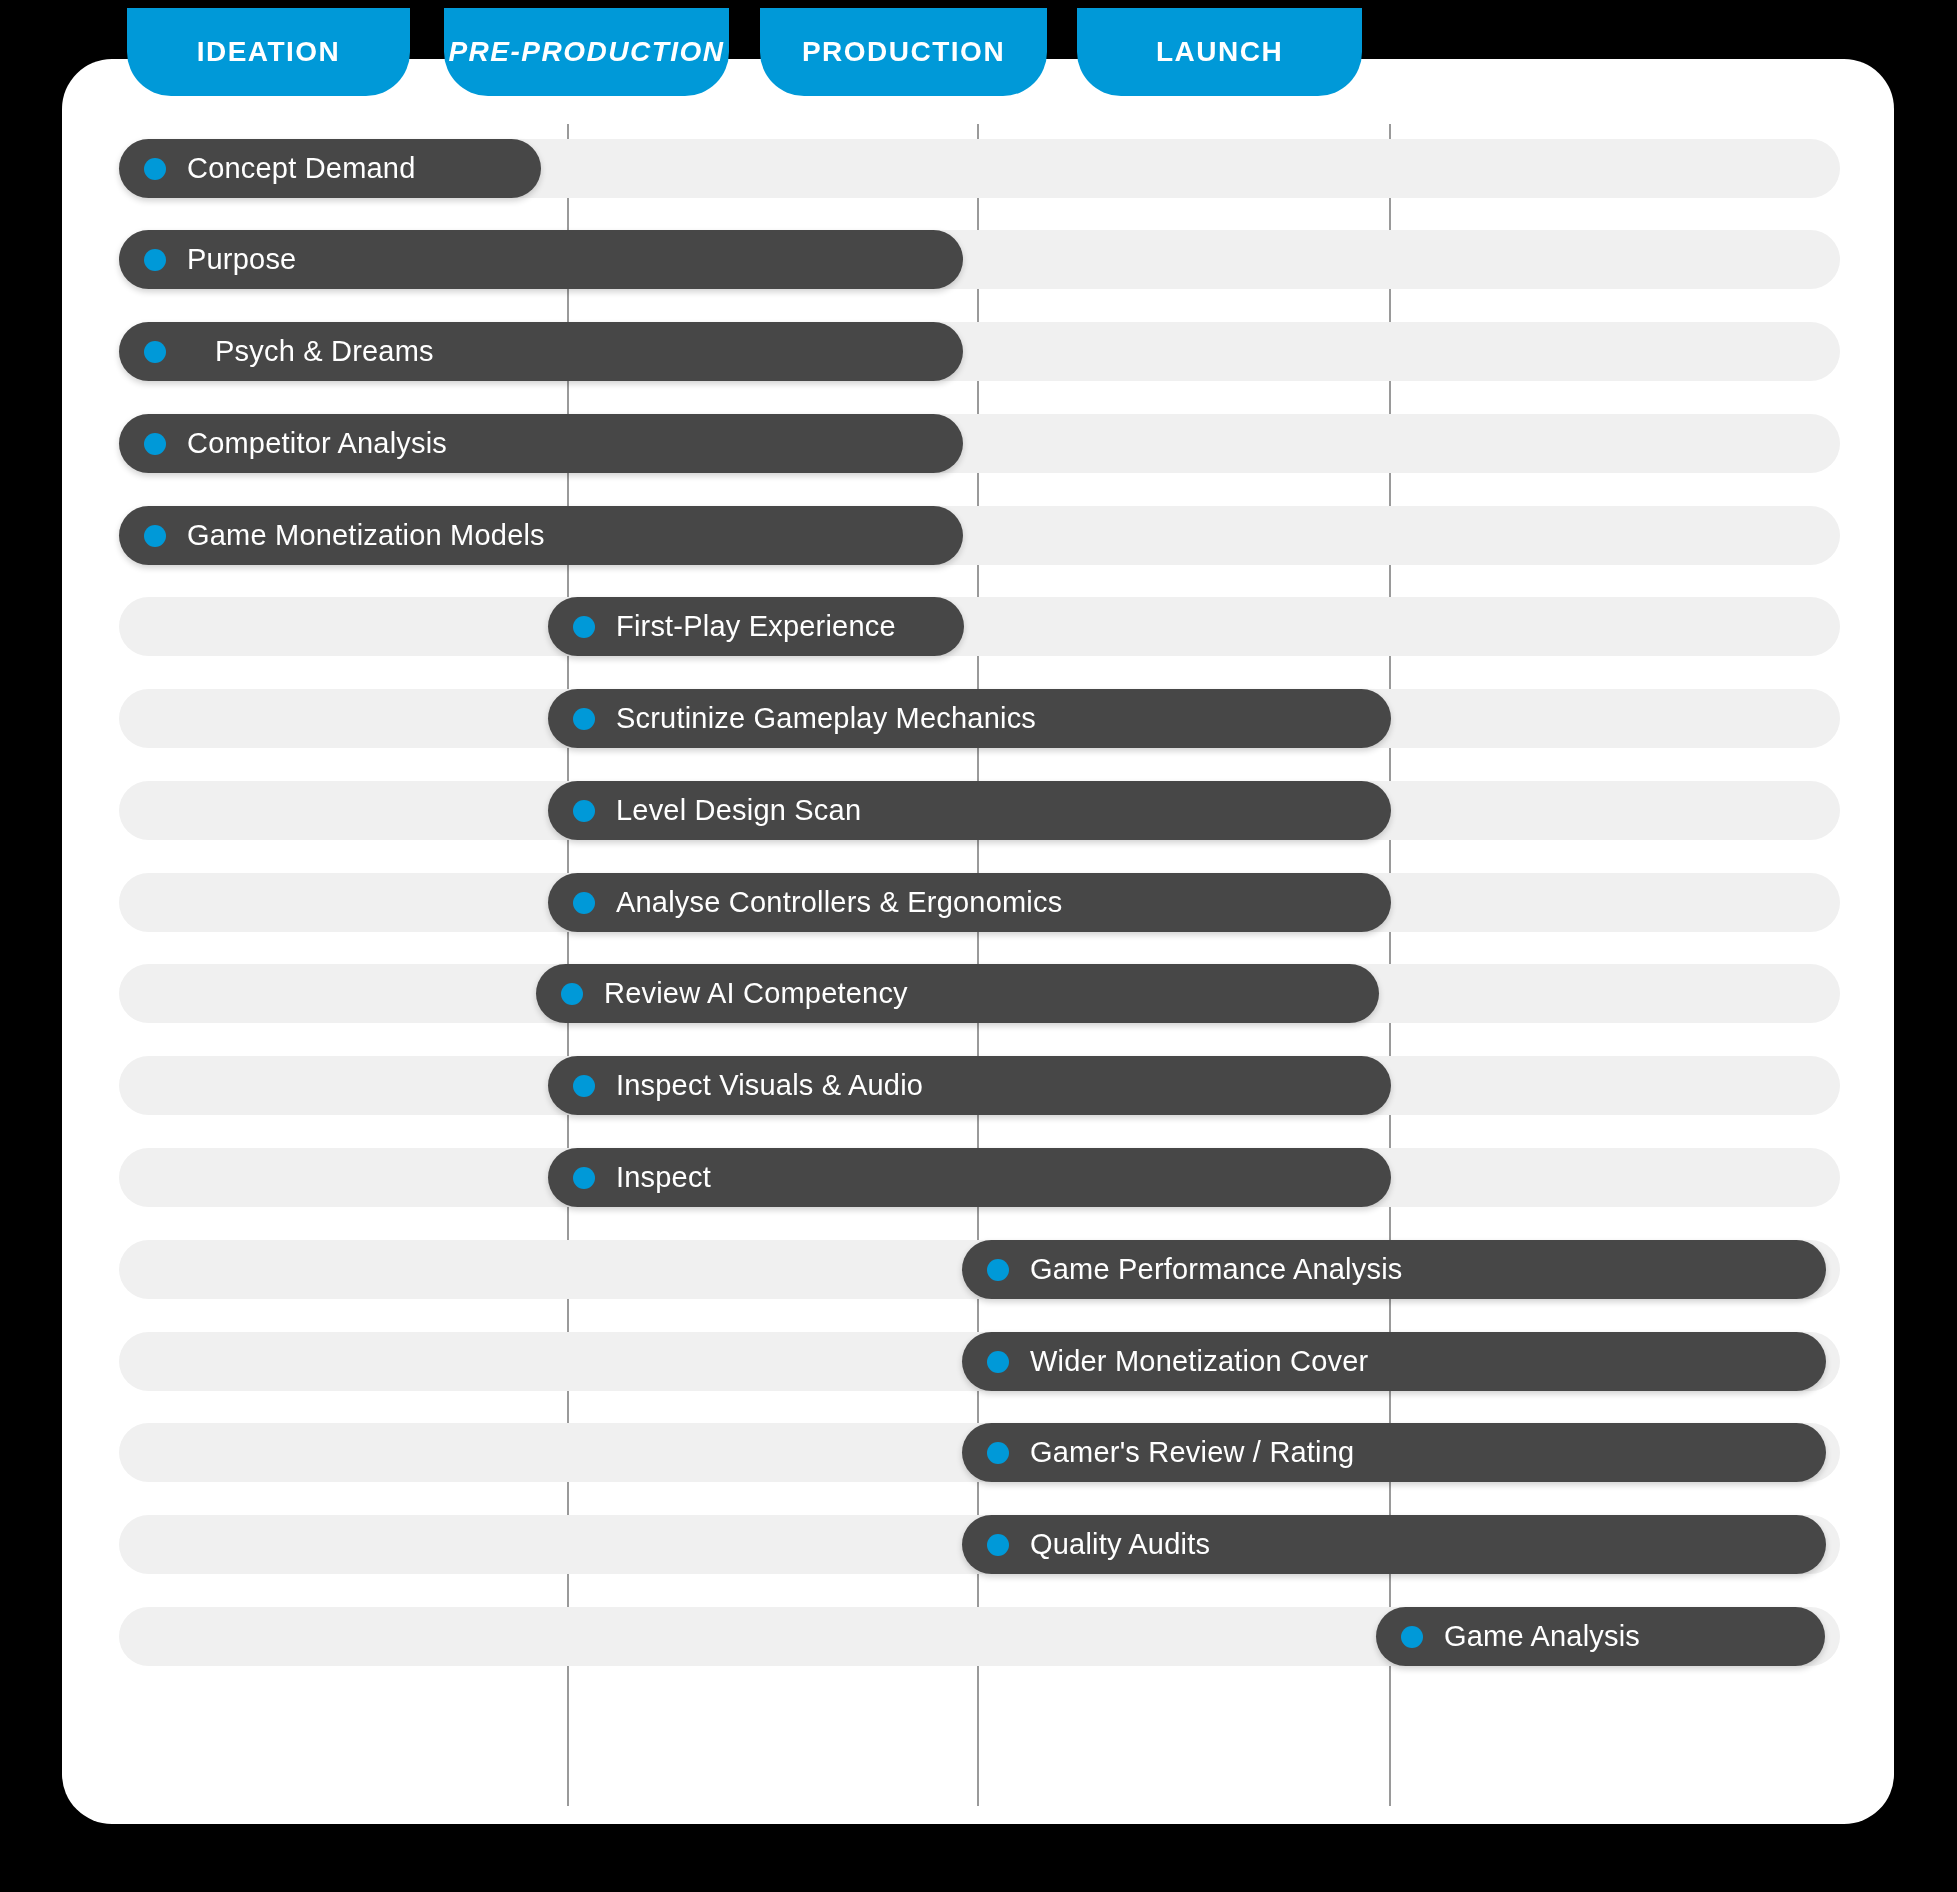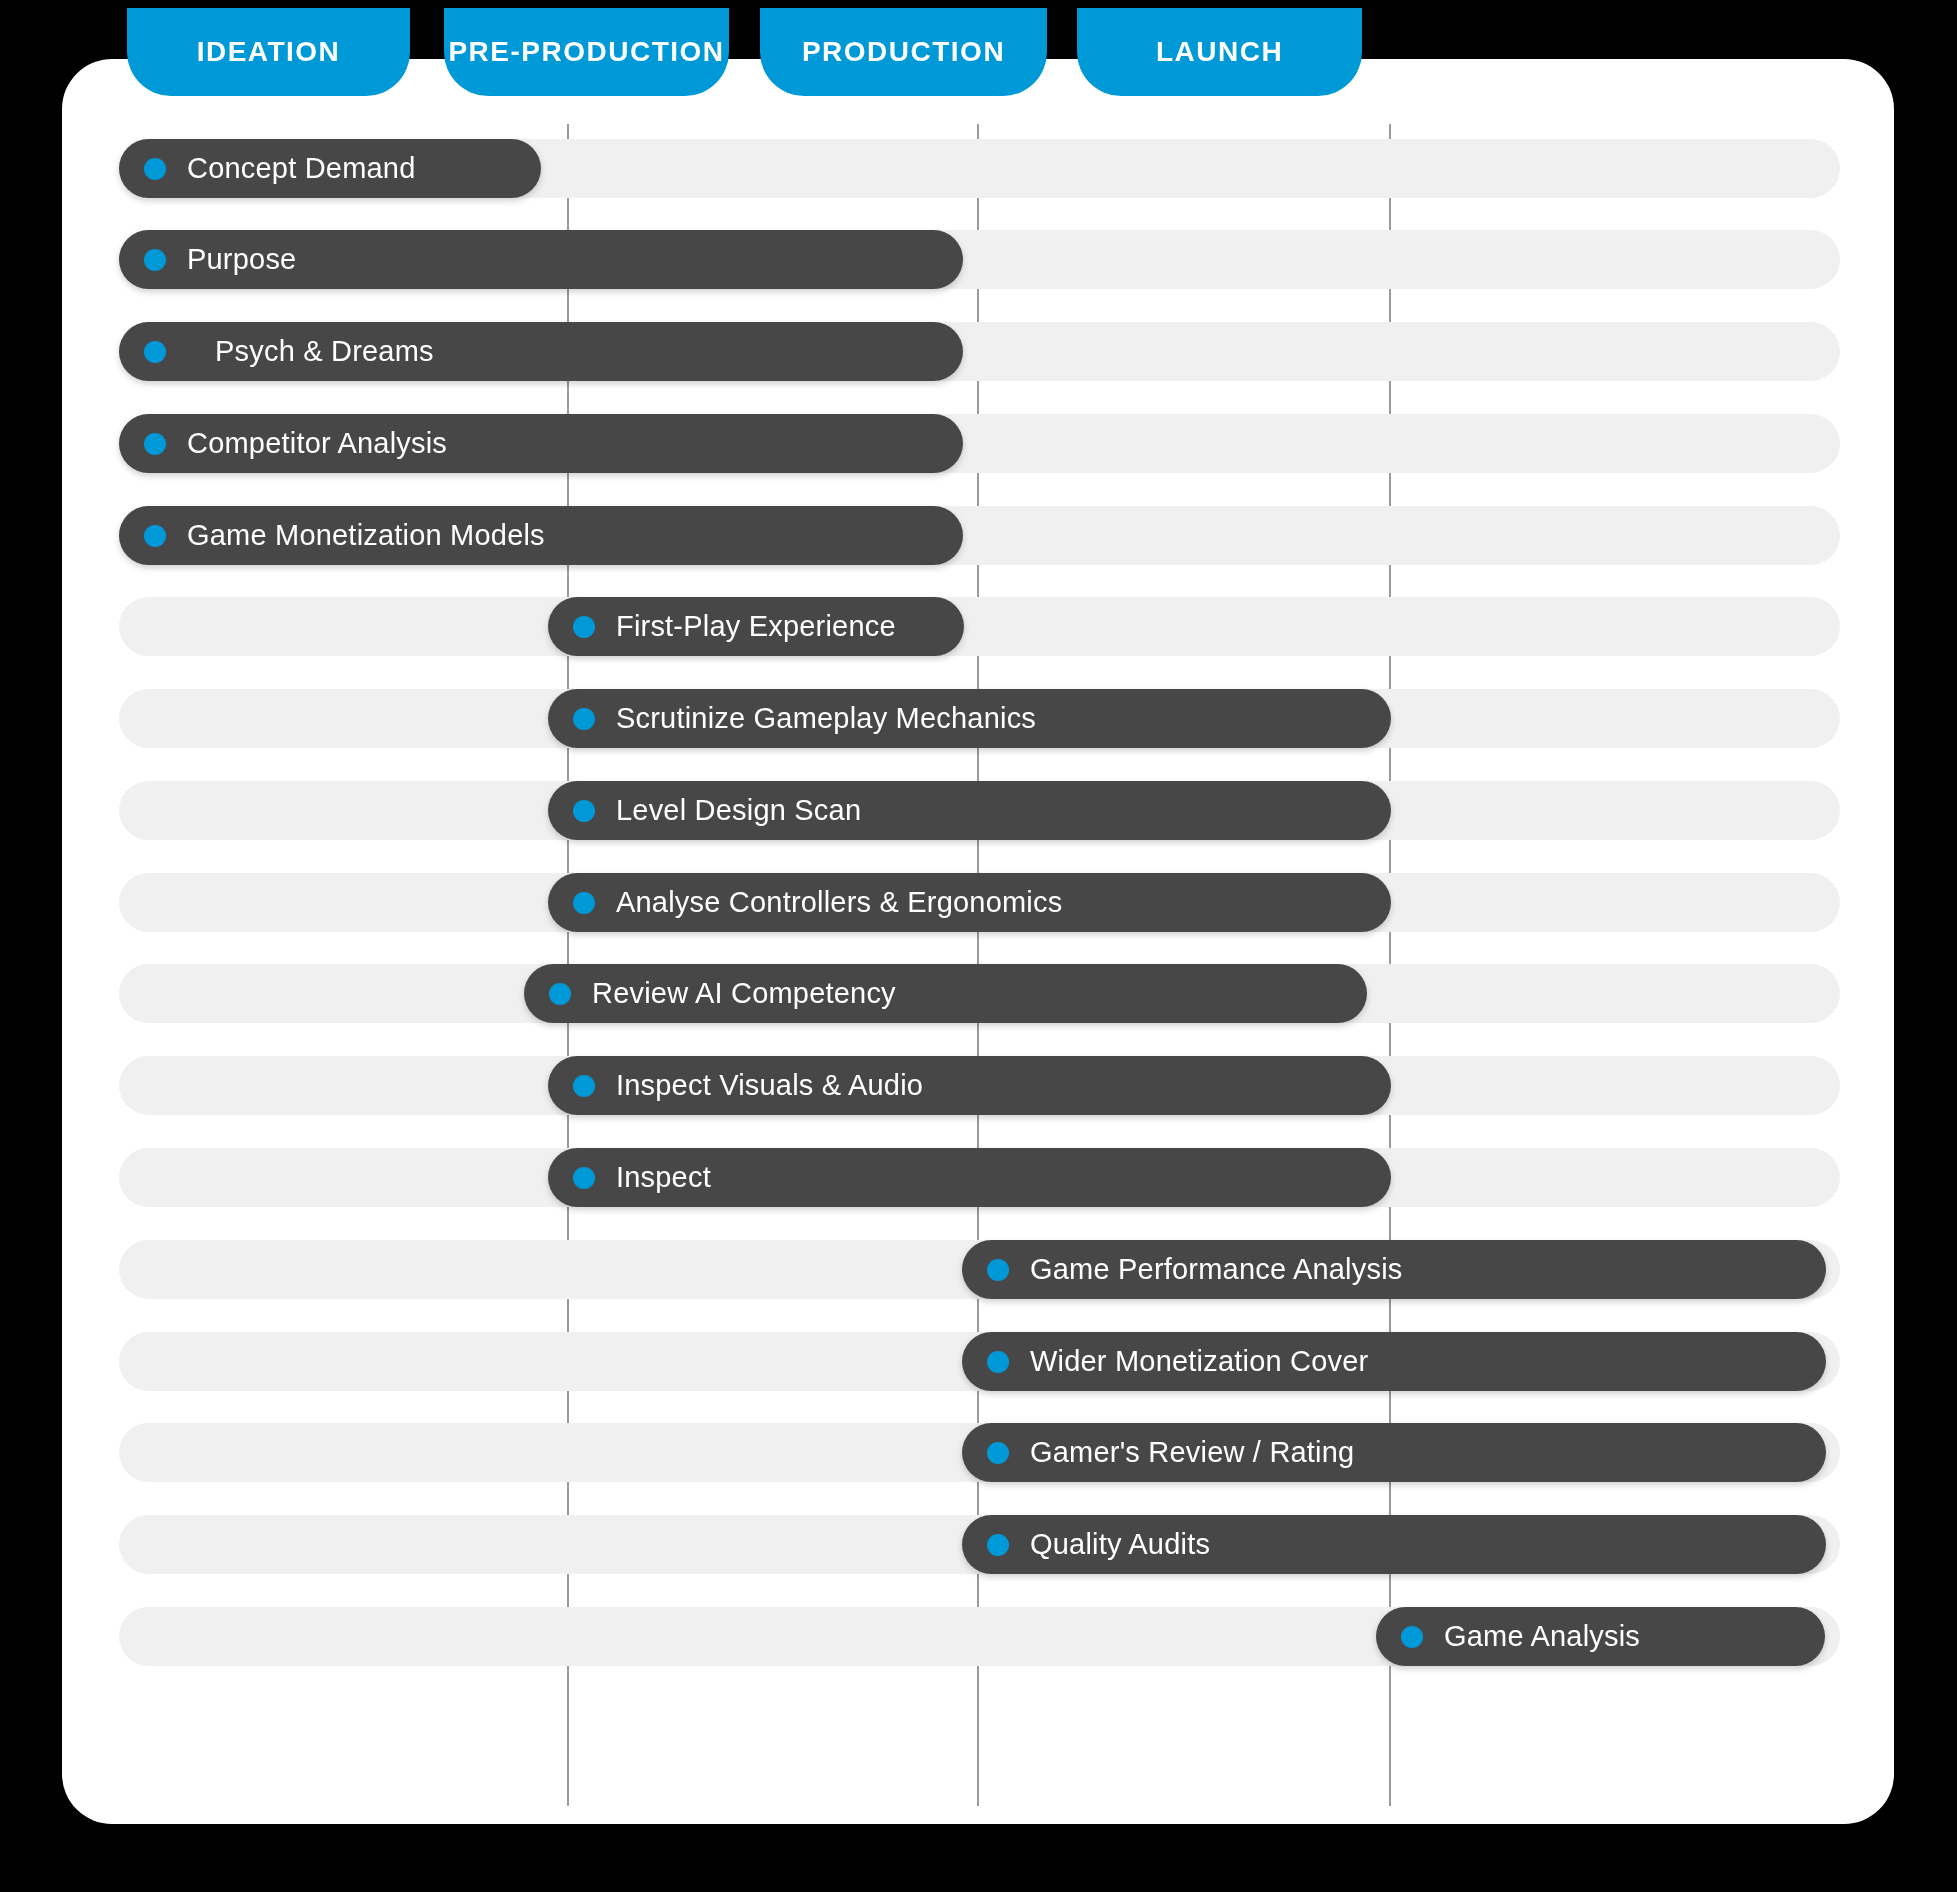--- a/index.html
+++ b/index.html
@@ -190,21 +190,21 @@
       </div>
       <div class="row" style="top: 873px;">
         <div class="track" style="left: 119px; width: 1721px; background: rgb(240, 240, 240);"></div>
         <div class="bar" style="left: 548px; width: 843px; background: rgb(71, 71, 71);">
           <span class="dot" style="background: rgb(0, 153, 216);"></span>
           <span class="bar-label">Analyse Controllers &amp; Ergonomics</span>
         </div>
       </div>
       <div class="row" style="top: 964px;">
         <div class="track" style="left: 119px; width: 1721px; background: rgb(240, 240, 240);"></div>
-        <div class="bar" style="left: 524px; width: 843px; background: rgb(71, 71, 71);">
+        <div class="bar" style="left: 536px; width: 843px; background: rgb(71, 71, 71);">
           <span class="dot" style="background: rgb(0, 153, 216);"></span>
           <span class="bar-label">Review AI Competency</span>
         </div>
       </div>
       <div class="row" style="top: 1056px;">
         <div class="track" style="left: 119px; width: 1721px; background: rgb(240, 240, 240);"></div>
         <div class="bar" style="left: 548px; width: 843px; background: rgb(71, 71, 71);">
           <span class="dot" style="background: rgb(0, 153, 216);"></span>
           <span class="bar-label">Inspect Visuals &amp; Audio</span>
         </div>
@@ -248,19 +248,19 @@
         <div class="track" style="left: 119px; width: 1721px; background: rgb(240, 240, 240);"></div>
         <div class="bar" style="left: 1376px; width: 449px; background: rgb(71, 71, 71);">
           <span class="dot" style="background: rgb(0, 153, 216);"></span>
           <span class="bar-label">Game Analysis</span>
         </div>
       </div>
     </div>
 
   <div id="tabs">
       <div class="tab" style="left: 127px; width: 283px; background: rgb(0, 153, 216);">IDEATION</div>
-      <div class="tab" style="left: 444px; width: 285px; background: rgb(0, 153, 216);">PRE-PRODUCTION</div>
+      <div class="tab" style="left: 444px; width: 285px; background: rgb(0, 153, 216); font-style: italic;">PRE-PRODUCTION</div>
       <div class="tab" style="left: 760px; width: 287px; background: rgb(0, 153, 216);">PRODUCTION</div>
       <div class="tab" style="left: 1077px; width: 285px; background: rgb(0, 153, 216);">LAUNCH</div>
     </div>
 
 </div>
 
 
 </body></html>

